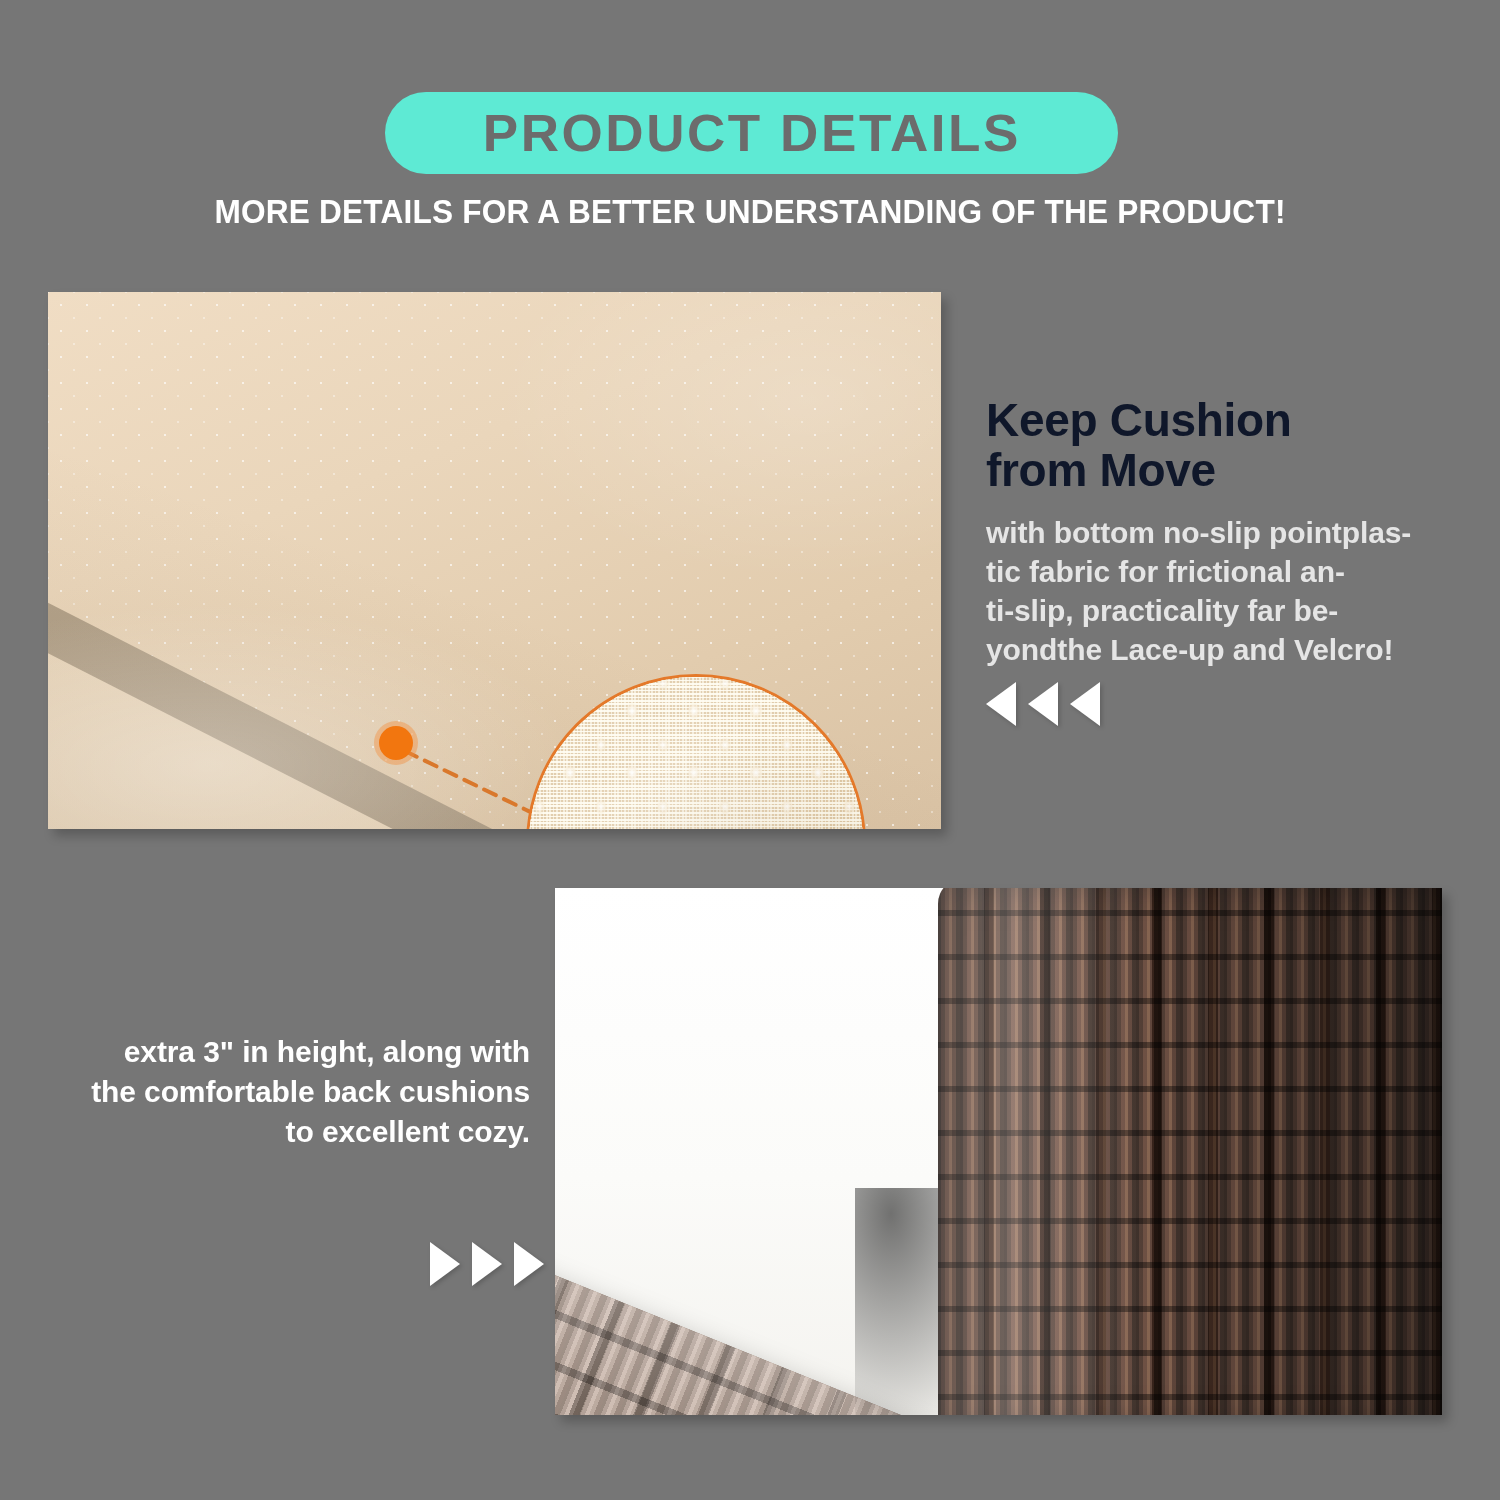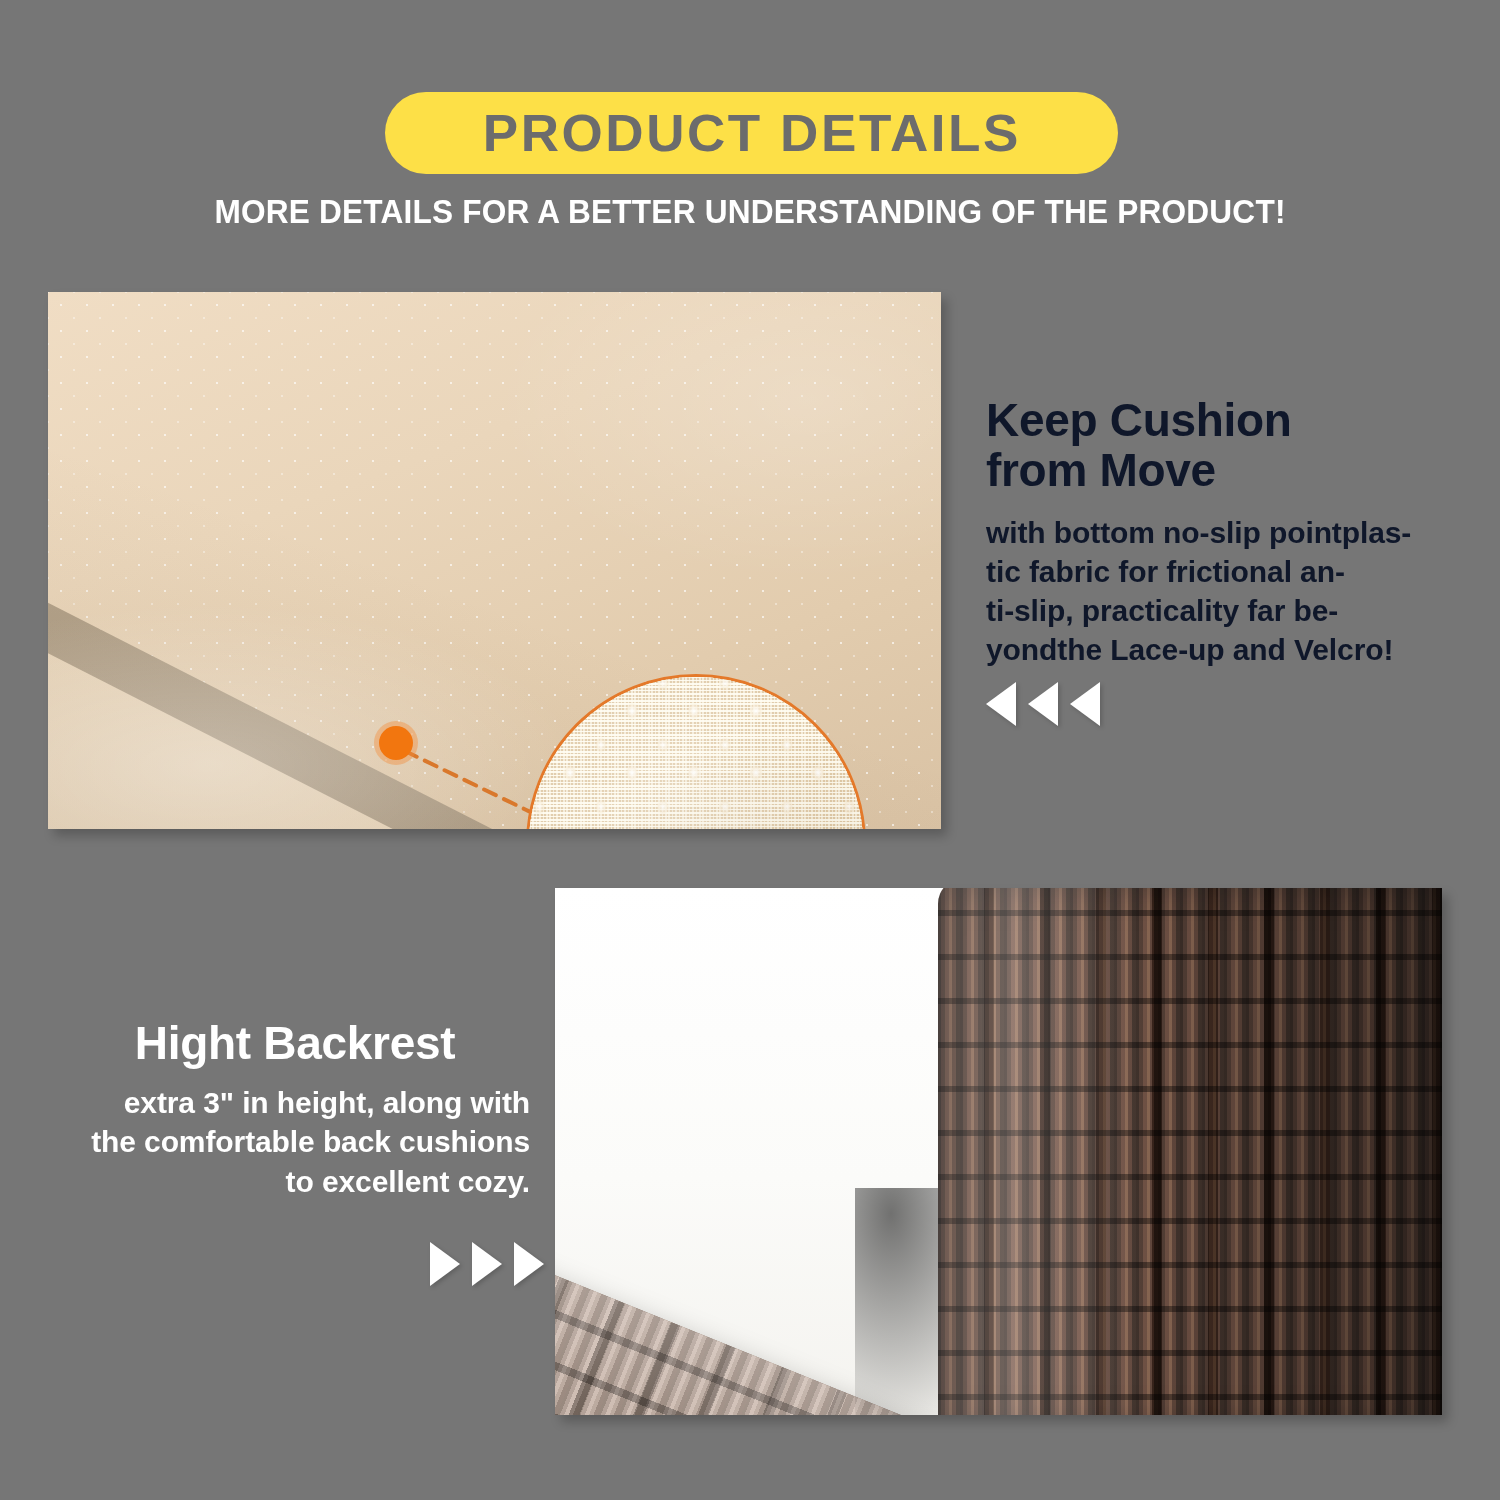--- a/index.html
+++ b/index.html
@@ -11,21 +11,21 @@
     overflow:hidden;
   }
 
   
   #header { position:absolute; left:0; top:0; width:1500px; }
 
   #title-pill{
     position:absolute;
     left:385px; top:92px;
     width:733px; height:82px;
-    background:#fde047;
+    background:#5eead4;
     border-radius:41px;
     display:flex; align-items:center; justify-content:center;
   }
   #title-text{
     font-size:52px;
     font-weight:bold;
     color:#6c6c6c;
     letter-spacing:2.5px;
     line-height:1;
     transform:scaleX(1.02);
@@ -157,21 +157,21 @@
   }
   #heading-right{
     color:#0f172a;
     font-size:46px;
     font-weight:bold;
     line-height:1.08;
     letter-spacing:-0.3px;
   }
   #body-right{
     margin-top:18px;
-    color:#0f172a;
+    color:#e5e5e5;
     font-size:30px;
     font-weight:600;
     line-height:1.30;
     letter-spacing:-0.1px;
     white-space:pre-line;
   }
   #arrows-left{
     position:absolute;
     left:986px; top:682px;
     display:flex; gap:12px;
@@ -362,21 +362,20 @@
 yondthe Lace-up and Velcro!</div>
 </div>
 
 <div id="arrows-left">
   <span class="tri-left"></span>
   <span class="tri-left"></span>
   <span class="tri-left"></span>
 </div>
 
 <div id="block-bottom">
-  <div id="heading-bottom">Hight Backrest</div>
   <div id="body-bottom">extra 3" in height, along with
 the comfortable back cushions
 to excellent cozy.</div>
 </div>
 
 <div id="arrows-right">
   <span class="tri-right"></span>
   <span class="tri-right"></span>
   <span class="tri-right"></span>
 </div>

